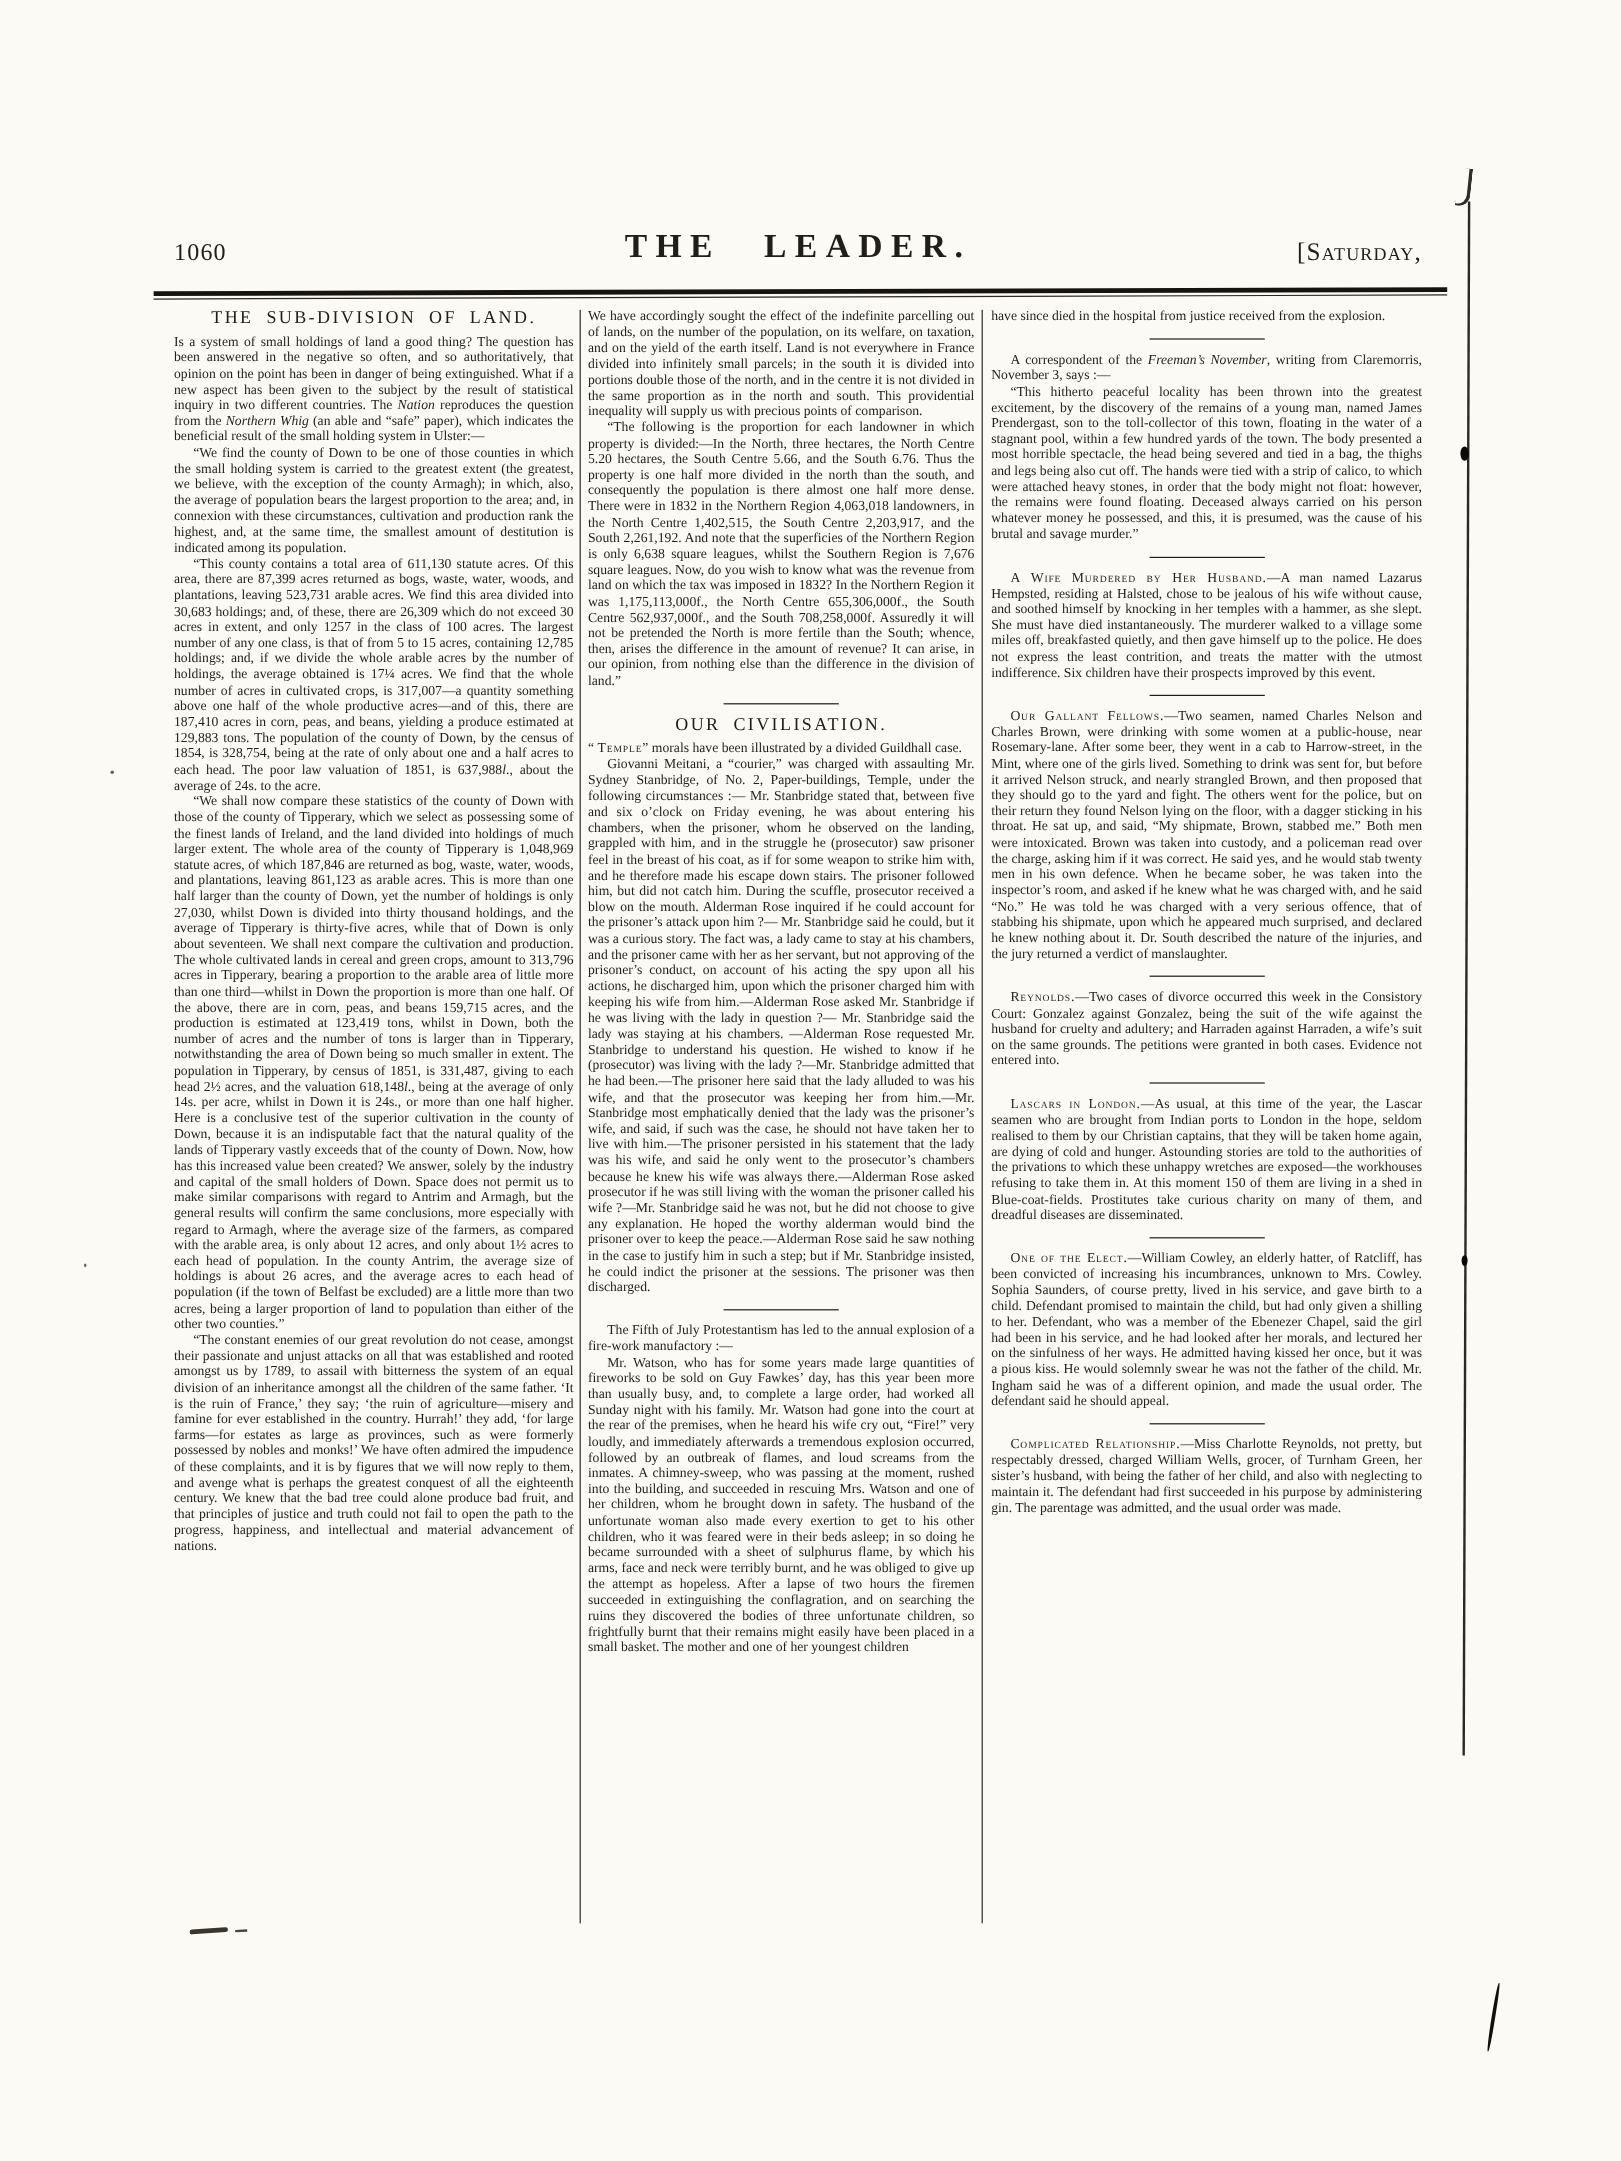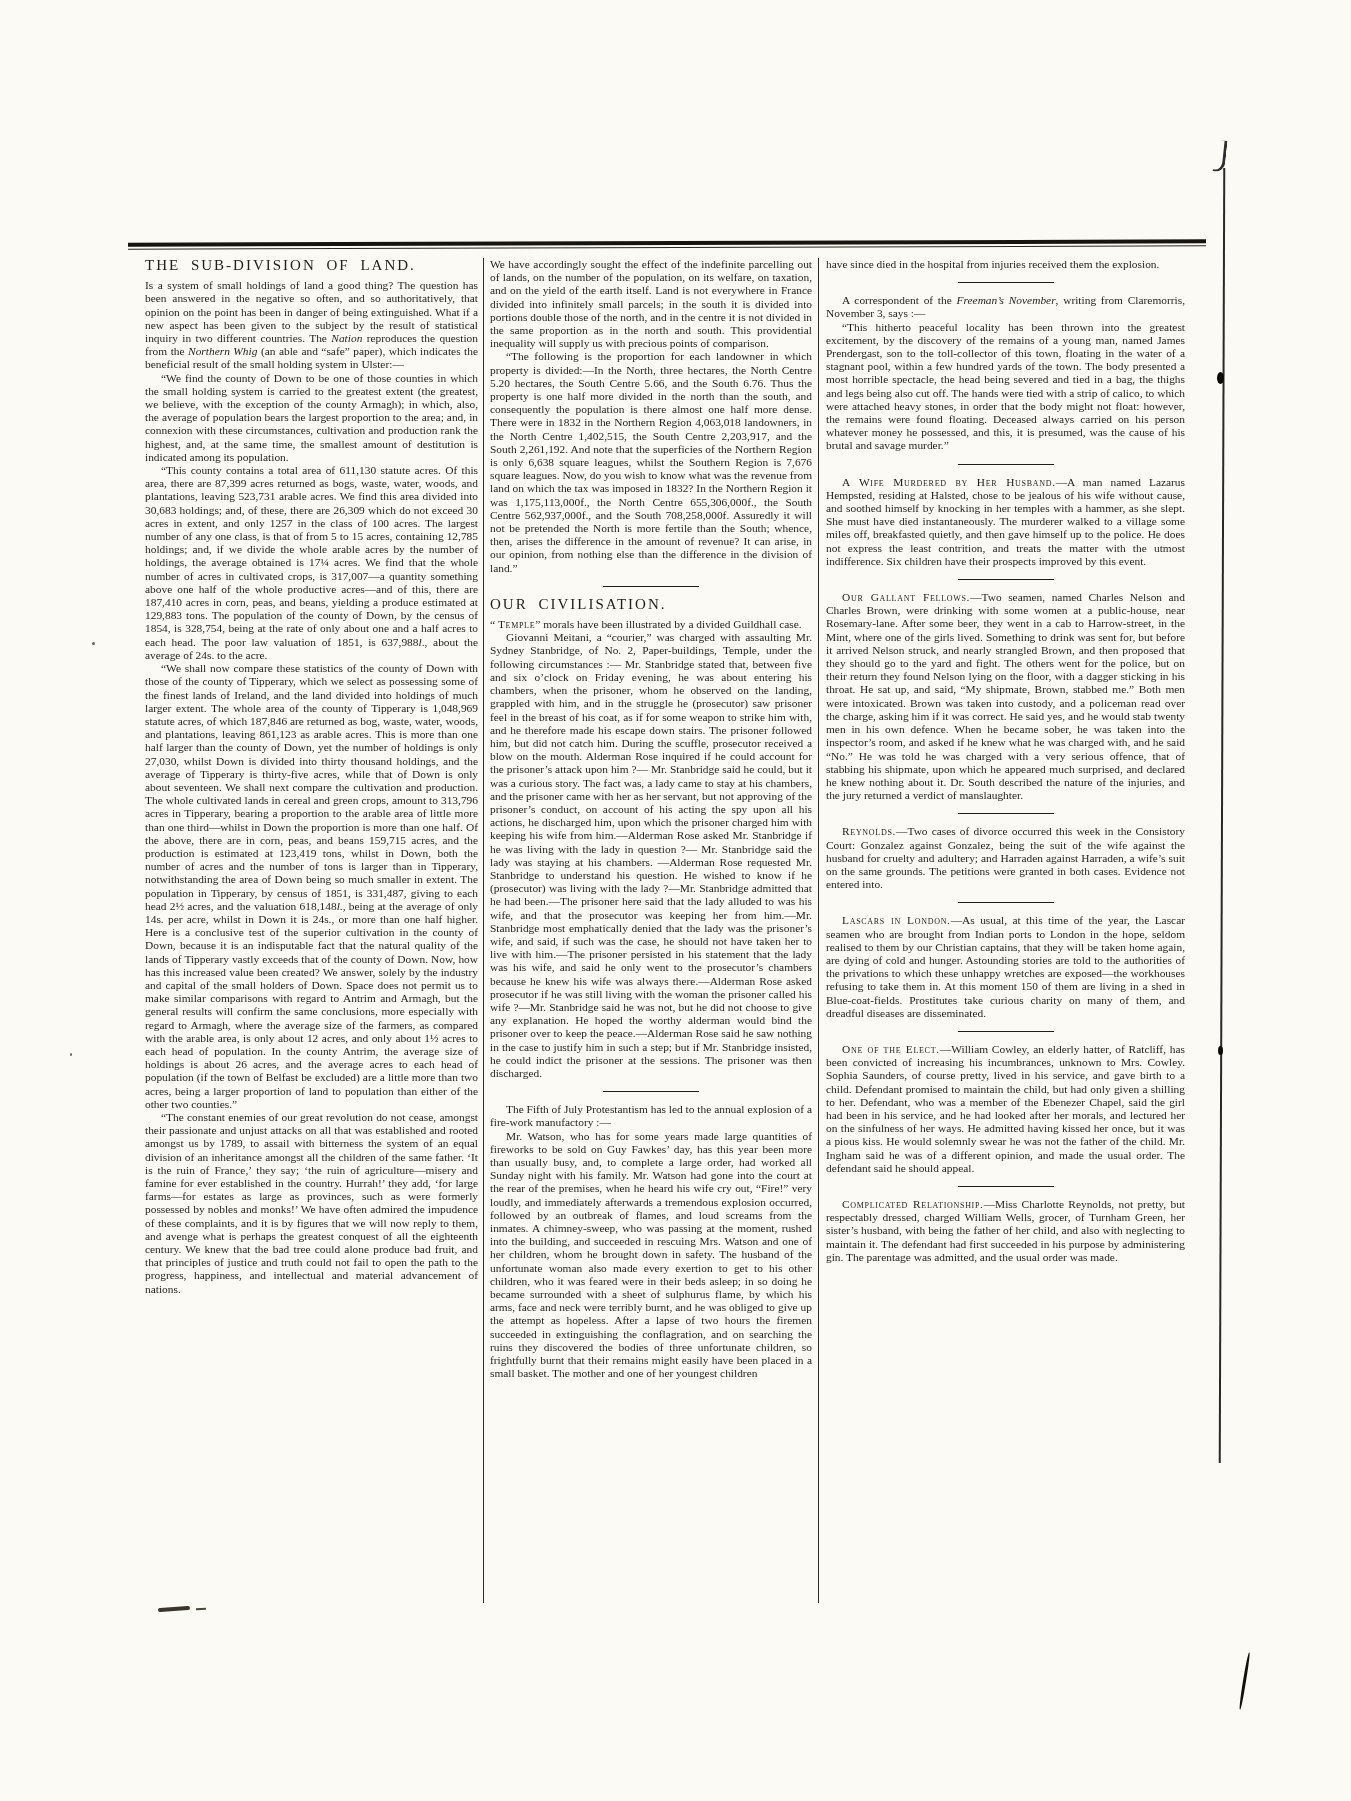--- a/index.html
+++ b/index.html
@@ -31,21 +31,21 @@
   }
   .column { font-size:11.4px; line-height:13.2px; }
   .col-1 { width:333px; }
   .col-2 { width:322px; }
   .col-3 { width:359px; }
   .colrule { width:1px; background:#2e2922; }
   .colrule.r1 { margin-left:5px; margin-right:6px; }
   .colrule.r2 { margin-left:6px; margin-right:7px; }
 
   .article-heading {
-    font-size:15px; font-weight:normal; text-align:left;
+    font-size:15px; font-weight:normal; text-align:center;
     letter-spacing:2px; word-spacing:5px; margin:1px 0 7px 0;
   }
   p.para { margin:0; text-align:justify; text-indent:16px; }
   p.noindent { text-indent:0; }
   .i  { font-style:italic; }
   .sc { font-variant:small-caps; letter-spacing:0.7px; }
   .divider { width:96px; height:0; border-top:1.5px solid #201c17; margin:11px auto; }
 
   
   .edge-line { position:absolute; left:1221px; top:168px; width:2px; height:1295px; background:#0d0b09; transform:rotate(0.2deg); opacity:.88; }
@@ -56,20 +56,25 @@
   .squiggle-bl { position:absolute; left:158px; top:1607px; width:32px; height:4px; background:#3a352d; border-radius:2px; transform:rotate(-4deg); }
   .squiggle-bl2 { position:absolute; left:196px; top:1608px; width:10px; height:2px; background:#4a443a; transform:rotate(-3deg); }
   .speck1 { position:absolute; left:92px; top:642px; width:3px; height:3px; background:#6a6458; border-radius:50%; }
   .speck2 { position:absolute; left:70px; top:1053px; width:2px; height:3px; background:#6a6458; border-radius:50%; }
 </style>
 </head>
 <body>
 
 <div class="sheet">
 
+  <div class="header-row">
+    <div class="page-number">1060</div>
+    <div class="masthead">THE LEADER.</div>
+    <div class="date-label">[Saturday,</div>
+  </div>
   <div class="rule-thick"></div>
   <div class="rule-thin"></div>
 
   <div class="columns-wrap">
     <div class="column col-1">
         <h2 class="article-heading">THE SUB-DIVISION OF LAND.</h2>
         <p class="para noindent"><span>Is a system of small holdings of land a good thing? The question has been answered in the negative so often, and so authoritatively, that opinion on the point has been in danger of being extinguished. What if a new aspect has been given to the subject by the result of statistical inquiry in two different countries. The </span><span class="i">Nation</span><span> reproduces the question from the </span><span class="i">Northern Whig</span><span> (an able and “safe” paper), which indicates the beneficial result of the small holding system in Ulster:—</span></p>
         <p class="para"><span>“We find the county of Down to be one of those counties in which the small holding system is carried to the greatest extent (the greatest, we believe, with the exception of the county Armagh); in which, also, the average of population bears the largest proportion to the area; and, in connexion with these circumstances, cultivation and production rank the highest, and, at the same time, the smallest amount of destitution is indicated among its population.</span></p>
         <p class="para"><span>“This county contains a total area of 611,130 statute acres. Of this area, there are 87,399 acres returned as bogs, waste, water, woods, and plantations, leaving 523,731 arable acres. We find this area divided into 30,683 holdings; and, of these, there are 26,309 which do not exceed 30 acres in extent, and only 1257 in the class of 100 acres. The largest number of any one class, is that of from 5 to 15 acres, containing 12,785 holdings; and, if we divide the whole arable acres by the number of holdings, the average obtained is 17¼ acres. We find that the whole number of acres in cultivated crops, is 317,007—a quantity something above one half of the whole productive acres—and of this, there are 187,410 acres in corn, peas, and beans, yielding a produce estimated at 129,883 tons. The population of the county of Down, by the census of 1854, is 328,754, being at the rate of only about one and a half acres to each head. The poor law valuation of 1851, is 637,988</span><span class="i">l</span><span>., about the average of 24s. to the acre.</span></p>
         <p class="para"><span>“We shall now compare these statistics of the county of Down with those of the county of Tipperary, which we select as possessing some of the finest lands of Ireland, and the land divided into holdings of much larger extent. The whole area of the county of Tipperary is 1,048,969 statute acres, of which 187,846 are returned as bog, waste, water, woods, and plantations, leaving 861,123 as arable acres. This is more than one half larger than the county of Down, yet the number of holdings is only 27,030, whilst Down is divided into thirty thousand holdings, and the average of Tipperary is thirty-five acres, while that of Down is only about seventeen. We shall next compare the cultivation and production. The whole cultivated lands in cereal and green crops, amount to 313,796 acres in Tipperary, bearing a proportion to the arable area of little more than one third—whilst in Down the proportion is more than one half. Of the above, there are in corn, peas, and beans 159,715 acres, and the production is estimated at 123,419 tons, whilst in Down, both the number of acres and the number of tons is larger than in Tipperary, notwithstanding the area of Down being so much smaller in extent. The population in Tipperary, by census of 1851, is 331,487, giving to each head 2½ acres, and the valuation 618,148</span><span class="i">l</span><span>., being at the average of only 14s. per acre, whilst in Down it is 24s., or more than one half higher. Here is a conclusive test of the superior cultivation in the county of Down, because it is an indisputable fact that the natural quality of the lands of Tipperary vastly exceeds that of the county of Down. Now, how has this increased value been created? We answer, solely by the industry and capital of the small holders of Down. Space does not permit us to make similar comparisons with regard to Antrim and Armagh, but the general results will confirm the same conclusions, more especially with regard to Armagh, where the average size of the farmers, as compared with the arable area, is only about 12 acres, and only about 1½ acres to each head of population. In the county Antrim, the average size of holdings is about 26 acres, and the average acres to each head of population (if the town of Belfast be excluded) are a little more than two acres, being a larger proportion of land to population than either of the other two counties.”</span></p>
@@ -82,21 +87,21 @@
         <div class="divider"></div>
         <h2 class="article-heading">OUR CIVILISATION.</h2>
         <p class="para noindent"><span>“ </span><span class="sc">Temple</span><span>” morals have been illustrated by a divided Guildhall case.</span></p>
         <p class="para"><span>Giovanni Meitani, a “courier,” was charged with assaulting Mr. Sydney Stanbridge, of No. 2, Paper-buildings, Temple, under the following circumstances :— Mr. Stanbridge stated that, between five and six o’clock on Friday evening, he was about entering his chambers, when the prisoner, whom he observed on the landing, grappled with him, and in the struggle he (prosecutor) saw prisoner feel in the breast of his coat, as if for some weapon to strike him with, and he therefore made his escape down stairs. The prisoner followed him, but did not catch him. During the scuffle, prosecutor received a blow on the mouth. Alderman Rose inquired if he could account for the prisoner’s attack upon him ?— Mr. Stanbridge said he could, but it was a curious story. The fact was, a lady came to stay at his chambers, and the prisoner came with her as her servant, but not approving of the prisoner’s conduct, on account of his acting the spy upon all his actions, he discharged him, upon which the prisoner charged him with keeping his wife from him.—Alderman Rose asked Mr. Stanbridge if he was living with the lady in question ?— Mr. Stanbridge said the lady was staying at his chambers. —Alderman Rose requested Mr. Stanbridge to understand his question. He wished to know if he (prosecutor) was living with the lady ?—Mr. Stanbridge admitted that he had been.—The prisoner here said that the lady alluded to was his wife, and that the prosecutor was keeping her from him.—Mr. Stanbridge most emphatically denied that the lady was the prisoner’s wife, and said, if such was the case, he should not have taken her to live with him.—The prisoner persisted in his statement that the lady was his wife, and said he only went to the prosecutor’s chambers because he knew his wife was always there.—Alderman Rose asked prosecutor if he was still living with the woman the prisoner called his wife ?—Mr. Stanbridge said he was not, but he did not choose to give any explanation. He hoped the worthy alderman would bind the prisoner over to keep the peace.—Alderman Rose said he saw nothing in the case to justify him in such a step; but if Mr. Stanbridge insisted, he could indict the prisoner at the sessions. The prisoner was then discharged.</span></p>
         <div class="divider"></div>
         <p class="para"><span>The Fifth of July Protestantism has led to the annual explosion of a fire-work manufactory :—</span></p>
         <p class="para"><span>Mr. Watson, who has for some years made large quantities of fireworks to be sold on Guy Fawkes’ day, has this year been more than usually busy, and, to complete a large order, had worked all Sunday night with his family. Mr. Watson had gone into the court at the rear of the premises, when he heard his wife cry out, “Fire!” very loudly, and immediately afterwards a tremendous explosion occurred, followed by an outbreak of flames, and loud screams from the inmates. A chimney-sweep, who was passing at the moment, rushed into the building, and succeeded in rescuing Mrs. Watson and one of her children, whom he brought down in safety. The husband of the unfortunate woman also made every exertion to get to his other children, who it was feared were in their beds asleep; in so doing he became surrounded with a sheet of sulphurus flame, by which his arms, face and neck were terribly burnt, and he was obliged to give up the attempt as hopeless. After a lapse of two hours the firemen succeeded in extinguishing the conflagration, and on searching the ruins they discovered the bodies of three unfortunate children, so frightfully burnt that their remains might easily have been placed in a small basket. The mother and one of her youngest children</span></p>
       </div>
     <div class="colrule r2"></div>
     <div class="column col-3">
-        <p class="para noindent"><span>have since died in the hospital from injuries received them the explosion.</span></p>
+        <p class="para noindent"><span>have since died in the hospital from justice received from the explosion.</span></p>
         <div class="divider"></div>
         <p class="para"><span>A correspondent of the </span><span class="i">Freeman’s November</span><span>, writing from Claremorris, November 3, says :—</span></p>
         <p class="para"><span>“This hitherto peaceful locality has been thrown into the greatest excitement, by the discovery of the remains of a young man, named James Prendergast, son to the toll-collector of this town, floating in the water of a stagnant pool, within a few hundred yards of the town. The body presented a most horrible spectacle, the head being severed and tied in a bag, the thighs and legs being also cut off. The hands were tied with a strip of calico, to which were attached heavy stones, in order that the body might not float: however, the remains were found floating. Deceased always carried on his person whatever money he possessed, and this, it is presumed, was the cause of his brutal and savage murder.”</span></p>
         <div class="divider"></div>
         <p class="para"><span class="sc">A Wife Murdered by Her Husband.</span><span>—A man named Lazarus Hempsted, residing at Halsted, chose to be jealous of his wife without cause, and soothed himself by knocking in her temples with a hammer, as she slept. She must have died instantaneously. The murderer walked to a village some miles off, breakfasted quietly, and then gave himself up to the police. He does not express the least contrition, and treats the matter with the utmost indifference. Six children have their prospects improved by this event.</span></p>
         <div class="divider"></div>
         <p class="para"><span class="sc">Our Gallant Fellows.</span><span>—Two seamen, named Charles Nelson and Charles Brown, were drinking with some women at a public-house, near Rosemary-lane. After some beer, they went in a cab to Harrow-street, in the Mint, where one of the girls lived. Something to drink was sent for, but before it arrived Nelson struck, and nearly strangled Brown, and then proposed that they should go to the yard and fight. The others went for the police, but on their return they found Nelson lying on the floor, with a dagger sticking in his throat. He sat up, and said, “My shipmate, Brown, stabbed me.” Both men were intoxicated. Brown was taken into custody, and a policeman read over the charge, asking him if it was correct. He said yes, and he would stab twenty men in his own defence. When he became sober, he was taken into the inspector’s room, and asked if he knew what he was charged with, and he said “No.” He was told he was charged with a very serious offence, that of stabbing his shipmate, upon which he appeared much surprised, and declared he knew nothing about it. Dr. South described the nature of the injuries, and the jury returned a verdict of manslaughter.</span></p>
         <div class="divider"></div>
         <p class="para"><span class="sc">Reynolds.</span><span>—Two cases of divorce occurred this week in the Consistory Court: Gonzalez against Gonzalez, being the suit of the wife against the husband for cruelty and adultery; and Harraden against Harraden, a wife’s suit on the same grounds. The petitions were granted in both cases. Evidence not entered into.</span></p>
         <div class="divider"></div>

